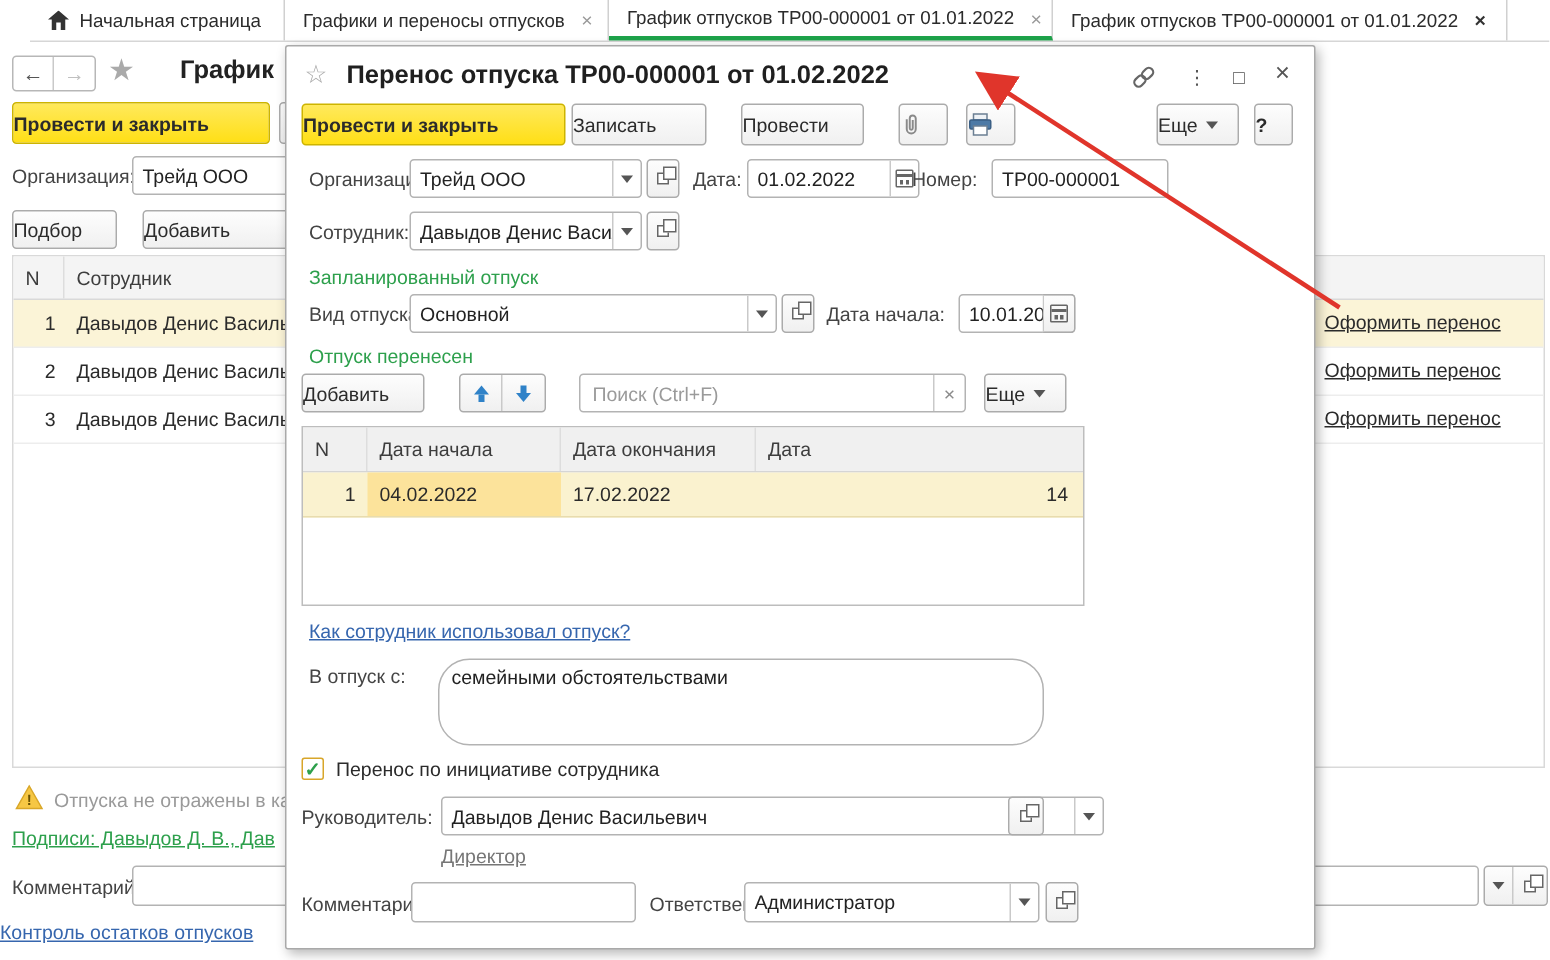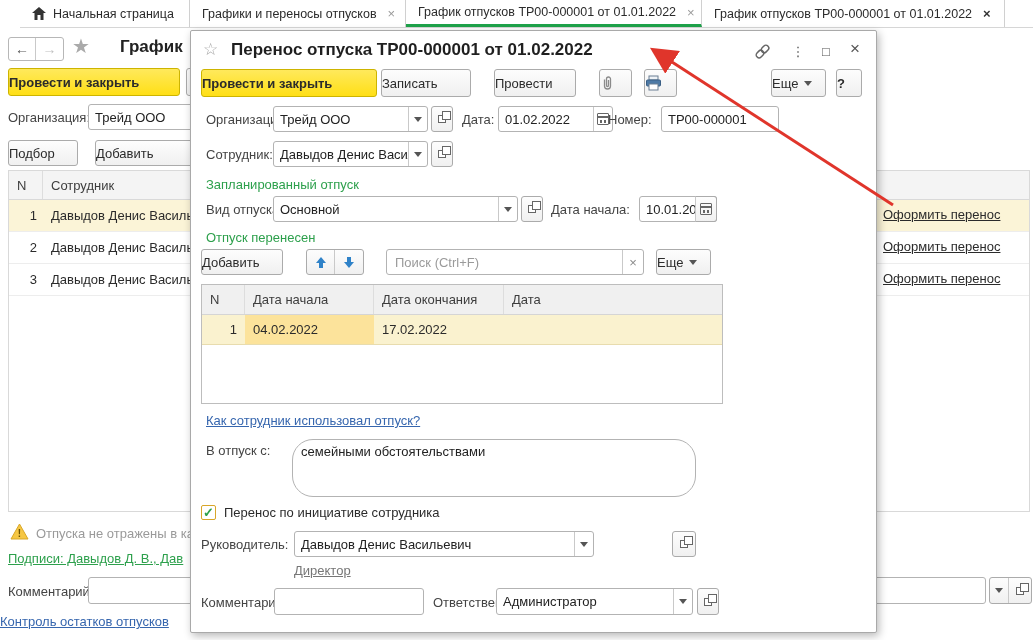--- a/index.html
+++ b/index.html
@@ -331,37 +331,38 @@
       <div class="dthead">
         <div class="c-n">N</div>
         <div class="c-start">Дата начала</div>
         <div class="c-end">Дата окончания</div>
         <div class="c-days">Дата</div>
       </div>
       <div class="dtrow">
         <div class="c-n">1</div>
         <div class="c-start">04.02.2022</div>
         <div class="c-end">17.02.2022</div>
+        <div class="c-days">14</div>
       </div>
     </div>
 
     <span class="abs link" style="left:15px;top:382px;">Как сотрудник использовал отпуск?</span>
 
     <div class="abs lbl" style="left:15px;top:412px;">В отпуск с:</div>
     <textarea class="reason" style="left: 101px; top: 408px; width: 404px; height: 58px; border-radius: 21px;">семейными обстоятельствами</textarea>
 
     <div class="abs" style="left:10px;top:474px;display:flex;align-items:center;gap:8px;">
       <span class="chk">
           <span>✓</span>
         </span>
       <span class="lbl" style="color:#2b2b2b;">Перенос по инициативе сотрудника</span>
     </div>
 
     <div class="abs lbl" style="left:10px;top:506px;">Руководитель:</div>
-    <div class="abs field combo" style="left:103px;top:500px;width:300px;height:26px;">
+    <div class="abs field combo" style="left:103px;top:500px;width:442px;height:26px;">
       <span class="val">Давыдов Денис Васильевич</span>
       <span class="ddseg">
           <span class="tri"></span>
         </span>
     </div>
     <div class="abs openbtn" style="left:481px;top:500px;width:24px;height:26px;">
         <span class="open-ic"></span>
       </div>
 
     <span class="abs graylink" style="left:103px;top:532px;">Директор</span>

